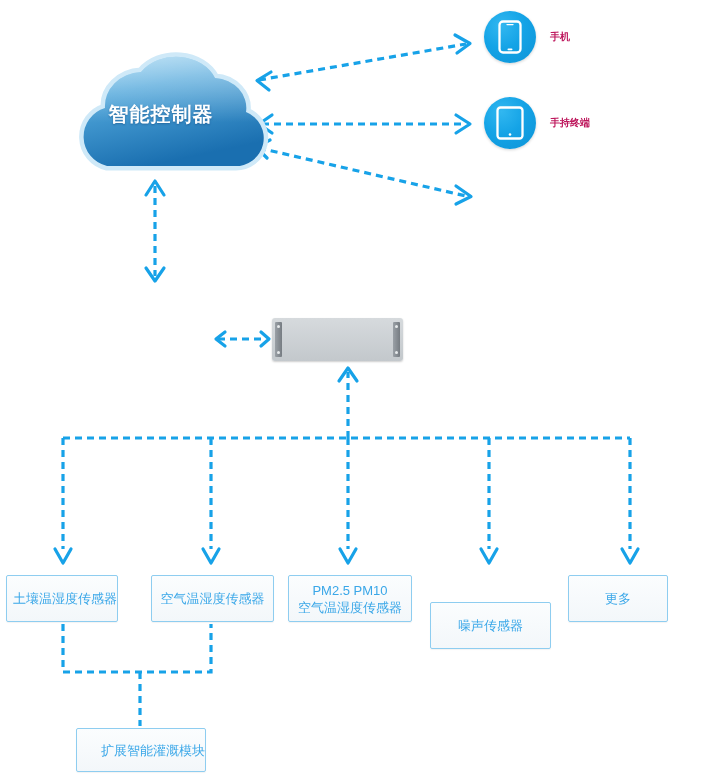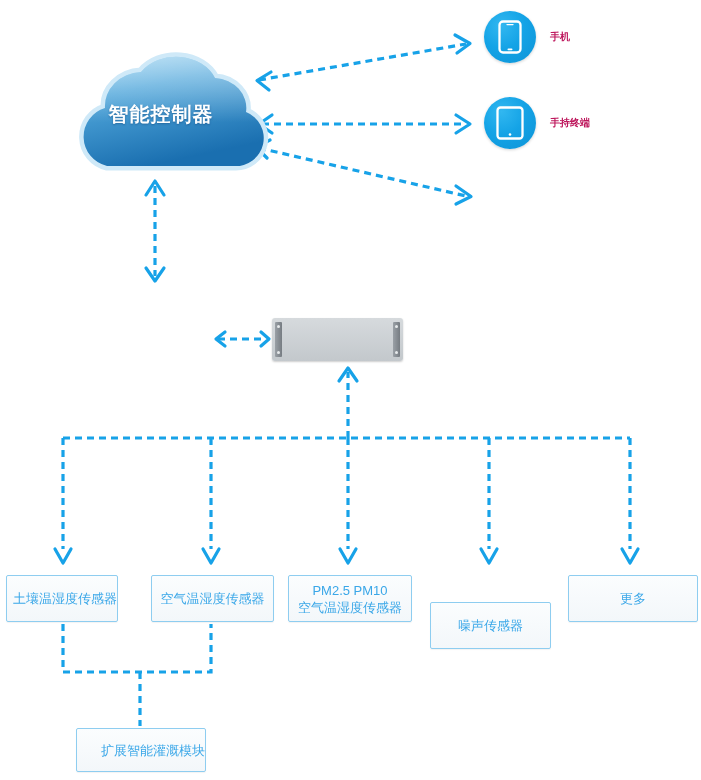--- a/index.html
+++ b/index.html
@@ -86,21 +86,21 @@
     text-align:center;
     color:#3aa7e8;font-size:13px;line-height:17px;
     box-sizing:border-box;
     box-shadow:0 1px 1px rgba(0,0,0,.05);
   }
   .box span{display:block;}
   #box-s0{left:6px;top:575px;width:112px;height:47px;padding-left:6px;}
   #box-s1{left:151px;top:575px;width:123px;height:47px;}
   #box-s2{left:288px;top:575px;width:124px;height:47px;}
   #box-s3{left:430px;top:602px;width:121px;height:47px;}
-  #box-s4{left:568px;top:575px;width:130px;height:47px;}
+  #box-s4{left:568px;top:575px;width:100px;height:47px;}
   #box-irrigation{left:76px;top:728px;width:130px;height:44px;justify-content:flex-end;}
 
   
   #wires{position:absolute;left:0;top:0;width:701px;height:780px;}
 </style>
 </head>
 <body>
 
 <div id="diagram">
 

